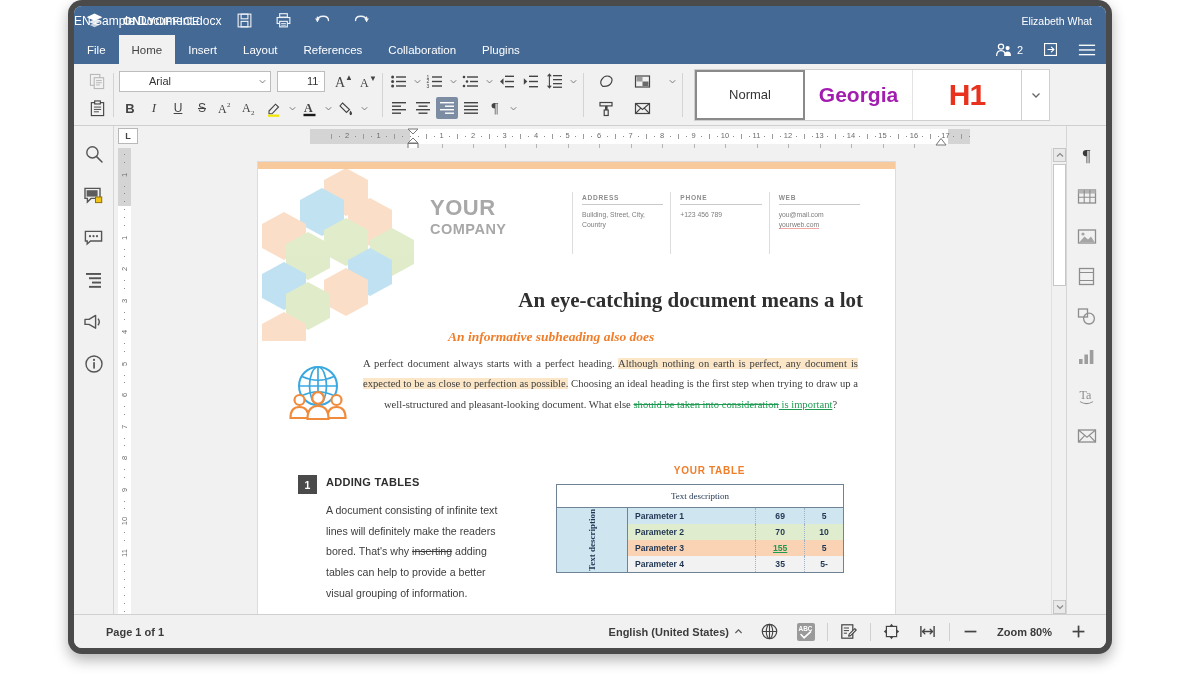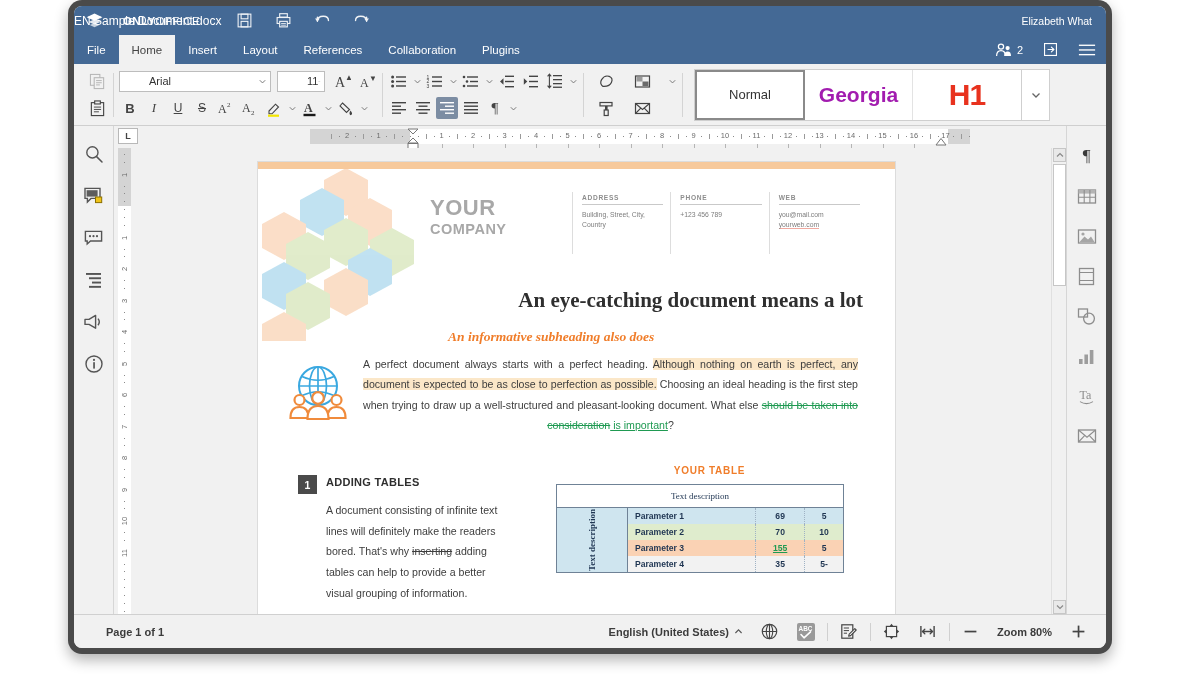--- a/index.html
+++ b/index.html
@@ -223,21 +223,21 @@
     font-weight: bold; font-size: 21px; color: #2f2f2f;
   }
   #doc-subheading {
     position: absolute; left: 190px; right: 32px; top: 167px;
     text-align: left; font-family: "Liberation Serif", serif;
     font-weight: bold; font-style: italic; font-size: 13.5px; color: #f07d2a;
   }
   #doc-para {
     position: absolute; left: 105px; right: 37px; top: 192px;
     font-size: 10.6px; color: #3d3d3d; line-height: 1.93;
-    text-align: justify; text-align-last: center;
+    text-align: justify; text-align-last: center; font-family: Liberation Serif, serif;
   }
   .hl { background: #fbe7c8; }
   .del { color: #1f9a52; text-decoration: line-through; }
   .ins { color: #1f9a52; text-decoration: underline; }
 
   #globe-icon { position: absolute; left: 28px; top: 200px; width: 64px; height: 60px; }
 
   #section-num {
     position: absolute; left: 40px; top: 313px; width: 19px; height: 19px;
     background: #4a4a4a; color: #fff; font-size: 10.5px; font-weight: bold;

